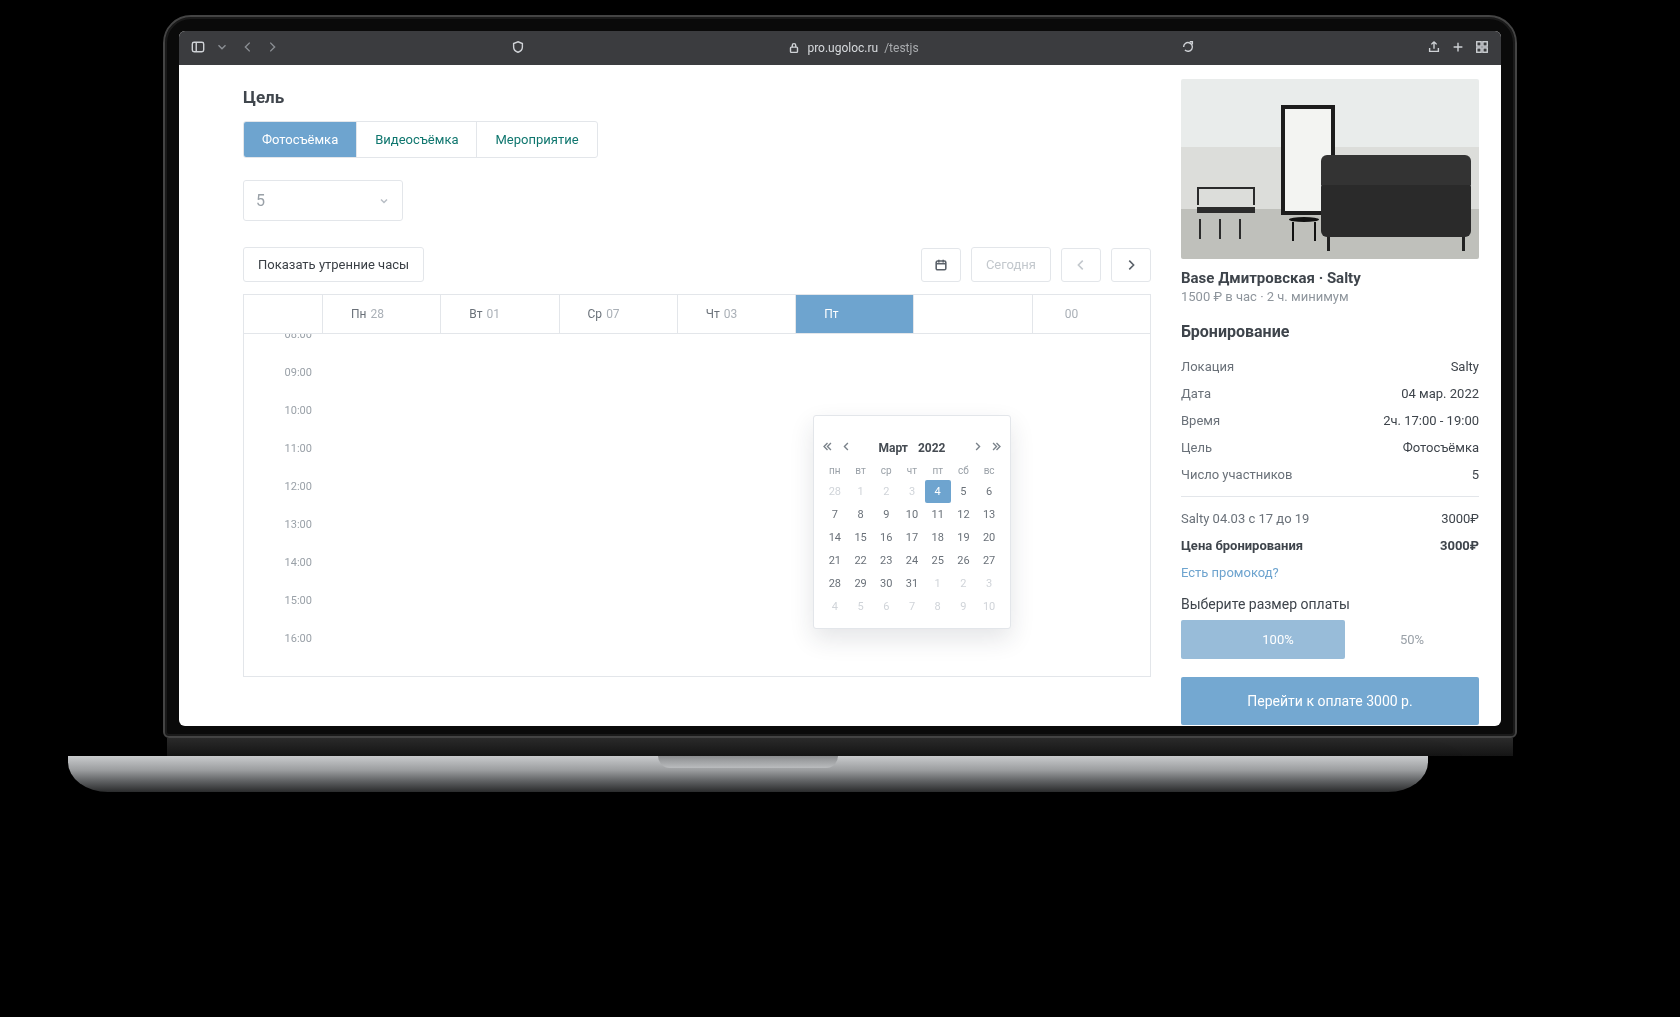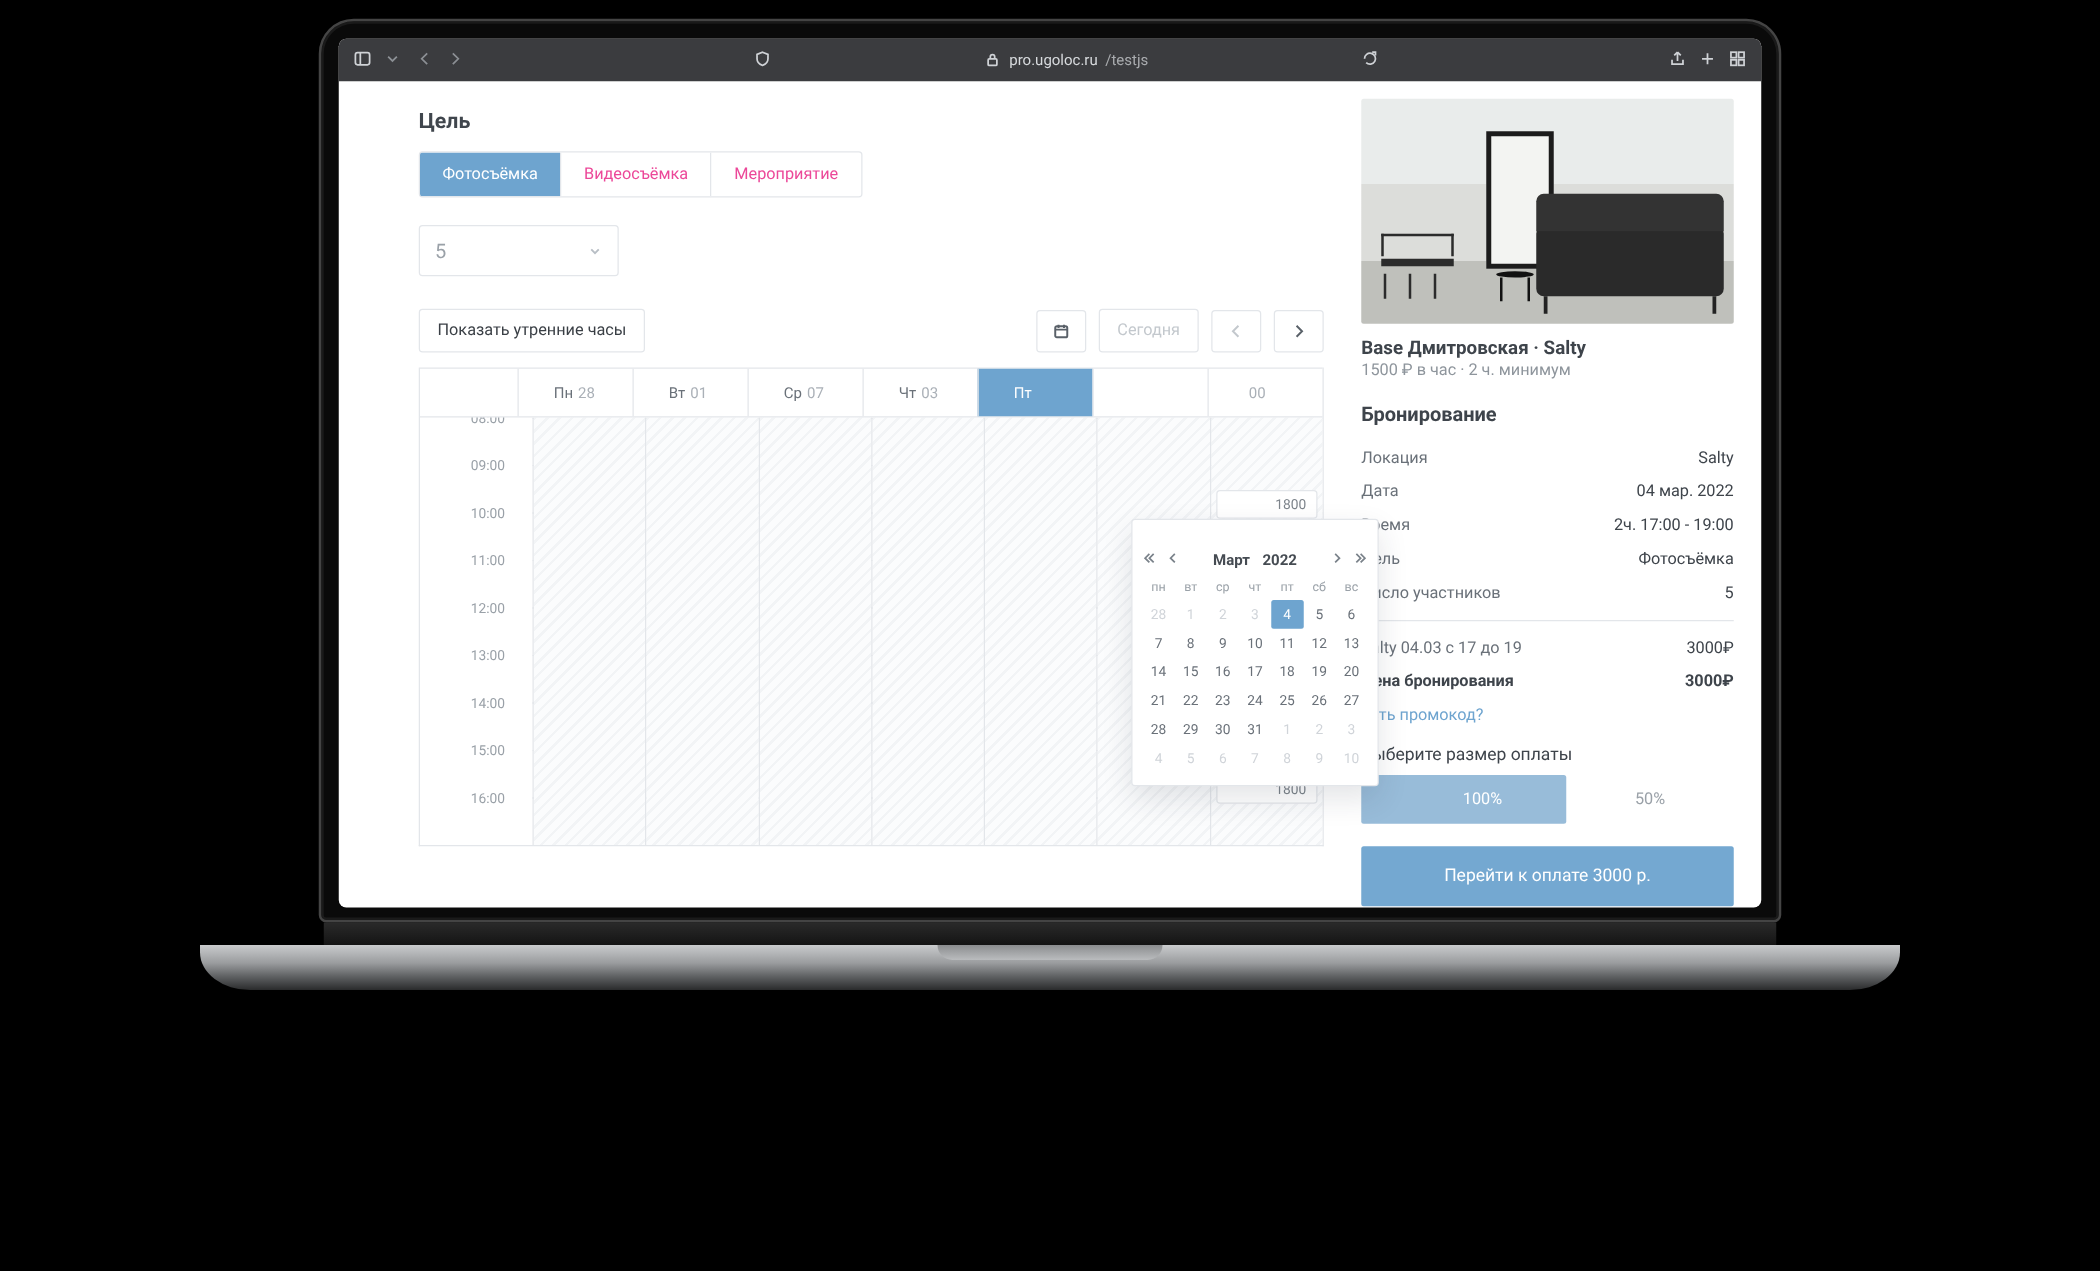--- a/index.html
+++ b/index.html
@@ -8,21 +8,21 @@
     --text:#3a3f45;
     --muted:#a9b0b7;
     --border:#e3e6ea;
     --bg:#000;
   }
   *{box-sizing:border-box;font-family:-apple-system,Segoe UI,Roboto,Helvetica,Arial,sans-serif;}
   html,body{margin:0;padding:0;background:var(--bg);width:1680px;height:1017px;overflow:hidden;}
   
   .laptop{
     position:absolute;left:50%;top:15px;transform:translateX(-50%);
-    width:1170px;
+    width:1354px;
   }
   .screen-frame{
     background:#0a0a0a;border:2px solid #444;border-radius:28px 28px 6px 6px;
     padding:14px 14px 10px 14px;
     box-shadow:0 30px 60px rgba(0,0,0,.6), inset 0 0 0 2px #1a1a1a;
   }
   .browser{
     width:100%;height:695px;background:#fff;border-radius:6px;overflow:hidden;
     display:flex;flex-direction:column;
   }
@@ -34,21 +34,21 @@
   .chrome .seg{display:flex;align-items:center;gap:10px;}
   .chrome .addr{flex:1;text-align:center;display:flex;align-items:center;justify-content:center;gap:6px;color:#d7dadd;}
   .chrome svg{width:14px;height:14px;fill:none;stroke:#cfd2d6;stroke-width:1.6;}
   .chrome .subtle svg{stroke:#8b8f94;}
   .content{flex:1;overflow:hidden;display:flex;color:var(--text);}
   .main{flex:1;padding:22px 30px 0 64px;position:relative;min-width:0;}
   .side{width:320px;flex:0 0 320px;padding:0 22px 0 0;}
   h2{font-size:17px;font-weight:700;margin:0 0 14px;color:#40464d;}
   h3{font-size:16px;font-weight:700;margin:0 0 14px;color:#40464d;}
   .tabs{display:flex;border:1px solid var(--border);border-radius:3px;width:max-content;margin-bottom:22px;overflow:hidden;}
-  .tab{padding:10px 18px;font-size:13px;color:#ec4899;cursor:pointer;}
+  .tab{padding:10px 18px;font-size:13px;color:#0f766e;cursor:pointer;}
   .tab+.tab{border-left:1px solid var(--border);}
   .tab.active{background:var(--accent);color:#fff;}
   .select{width:160px;border:1px solid var(--border);border-radius:3px;padding:10px 12px;display:flex;align-items:center;justify-content:space-between;color:#9aa1a8;margin-bottom:26px;cursor:pointer;}
   .select svg{width:12px;height:12px;stroke:#b8bec5;fill:none;stroke-width:2;}
   .toolbar{display:flex;align-items:center;gap:10px;margin-bottom:0;}
   .btn{border:1px solid var(--border);border-radius:3px;background:#fff;padding:9px 14px;font-size:13px;color:var(--text);cursor:pointer;display:inline-flex;align-items:center;justify-content:center;}
   .btn.muted{color:#c3c8cd;}
   .btn.icon{padding:9px 12px;}
   .btn.icon svg{width:14px;height:14px;stroke:#5a6169;fill:none;stroke-width:1.8;}
   .btn.icon.disabled svg{stroke:#c3c8cd;}
@@ -248,32 +248,20 @@
               <div class="hours" id="hours">
                   <div class="hour">08:00</div>
                   <div class="hour">09:00</div>
                   <div class="hour">10:00</div>
                   <div class="hour">11:00</div>
                   <div class="hour">12:00</div>
                   <div class="hour">13:00</div>
                   <div class="hour">14:00</div>
                   <div class="hour">15:00</div>
                   <div class="hour">16:00</div>
-                </div>
-              <div class="grid" id="gridcols">
-                  <div class="gcol"></div>
-                  <div class="gcol"></div>
-                  <div class="gcol"></div>
-                  <div class="gcol"></div>
-                  <div class="gcol"></div>
-                  <div class="gcol"></div>
-                  <div class="gcol last7">
-                    <div class="slot" style="top: 58px;">1800</div>
-                    <div class="slot" style="top: 286px;">1800</div>
-                  </div>
                 </div>
             </div>
           </div>
 
           <div class="picker">
             <div class="picker-head">
               <div class="nav">
                 <span><svg viewBox="0 0 16 16">
                       <polyline points="8,3 3,8 8,13"></polyline>
                       <polyline points="13,3 8,8 13,13"></polyline>

